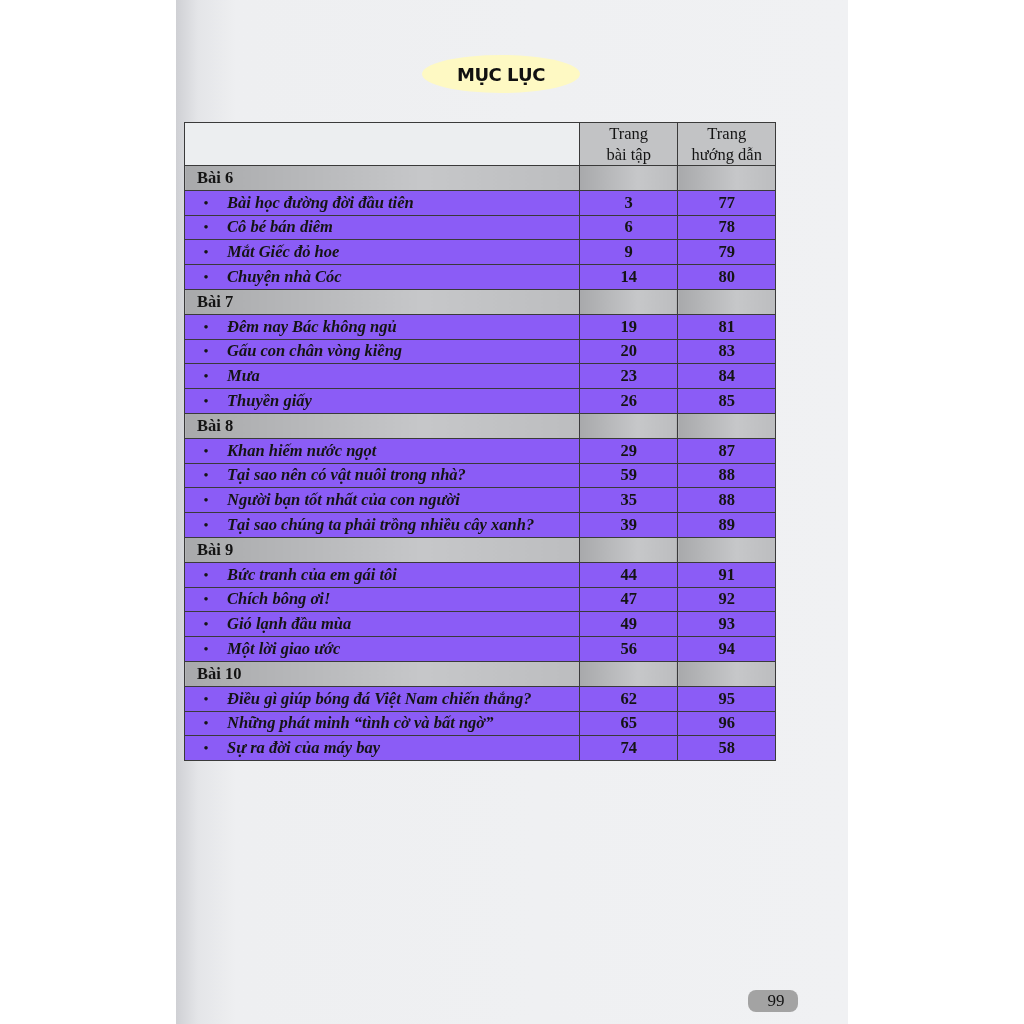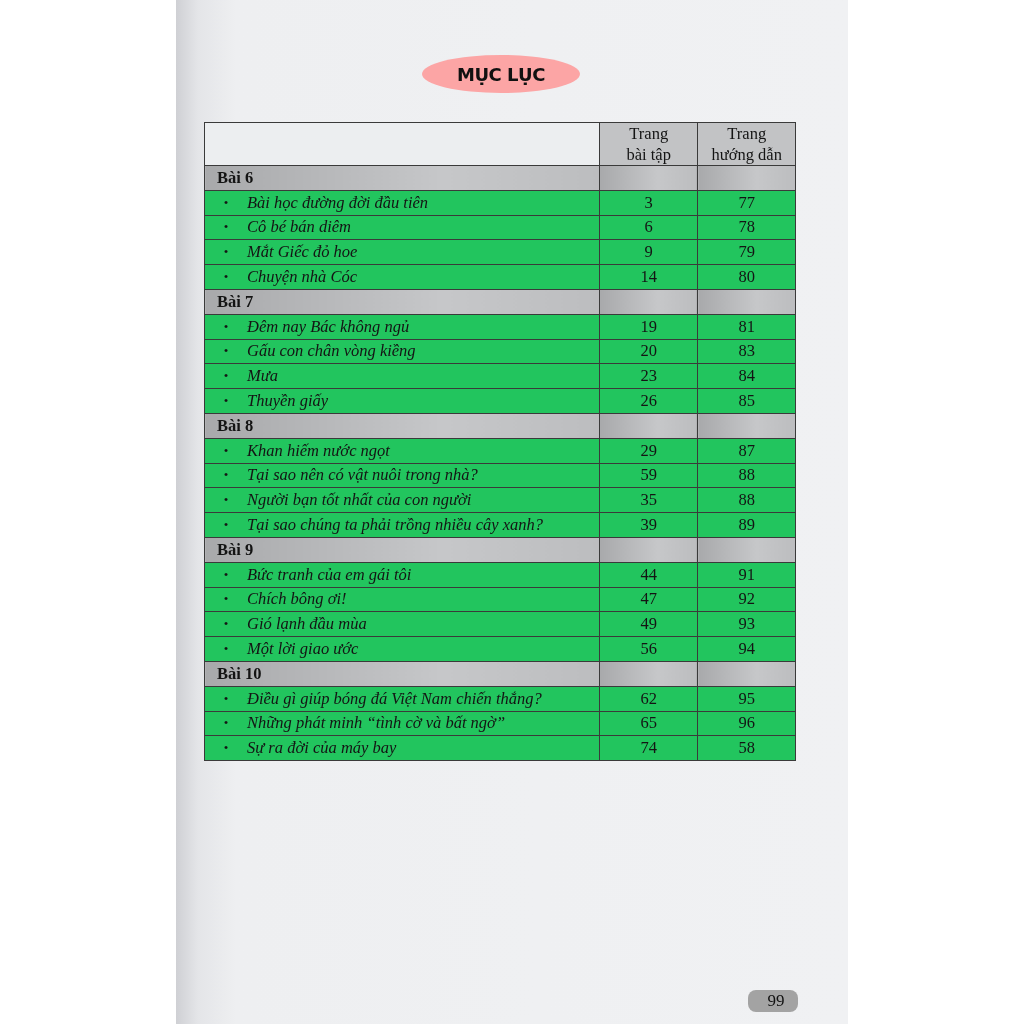--- a/index.html
+++ b/index.html
@@ -8,48 +8,48 @@
     background:#ffffff;
     font-family:"Liberation Serif", serif;
   }
   .page {
     position:absolute; left:176px; top:0; width:672px; height:1024px;
     background:linear-gradient(90deg,#cfd0d4 0px,#e4e5e8 22px,#eeeff1 60px,#f0f1f3 100%);
   }
   .title-oval {
     position:absolute; left:422px; top:55px; width:158px; height:38px;
     border-radius:50%;
-    background:#fca5a5;
+    background:#fef9c3;
     display:flex; align-items:center; justify-content:center;
   }
   .title-oval span {
     font-family:"DejaVu Sans", sans-serif; font-weight:bold; font-size:18px;
     color:#111; letter-spacing:-0.5px;
   }
   table.toc {
-    position:absolute; left:204px; top:122px; width:592px;
+    position:absolute; left:184px; top:122px; width:592px;
     border-collapse:collapse;
     color:#141414;
   }
   table.toc td, table.toc th {
     border:1.4px solid #3a3a3a;
     padding:0; height:23.8px;
     font-size:16.5px;
   }
   .col1 { width:397px; }
   .col2 { width:98px; }
   .col3 { width:97px; }
   th.head {
     height:46px; font-weight:normal; font-size:17px; line-height:21px;
     background:#c2c3c5; text-align:center;
   }
   th.head.blank { background:#eceef0; }
   tr.section td { background:linear-gradient(90deg,#a8a9ab,#c6c7c9 60%,#bcbdbf); }
   tr.section td.label { font-weight:bold; padding-left:12px; font-size:16.5px; }
-  tr.item td { background:#22c55e; }
+  tr.item td { background:#8b5cf6;font-weight:bold; }
   tr.item td.label { font-style:italic; }
   .bullet { display:inline-block; width:42px; text-align:center; font-style:normal; font-size:13px; position:relative; top:-1px; }
   td.num { text-align:center; }
   .page-num {
     position:absolute; left:748px; top:990px; width:44px; height:22px;
     background:#a3a3a3; border-radius:8px;
     display:flex; align-items:center; justify-content:center;
     font-size:17px; color:#111;padding-left:6px;
   }
 </style>

